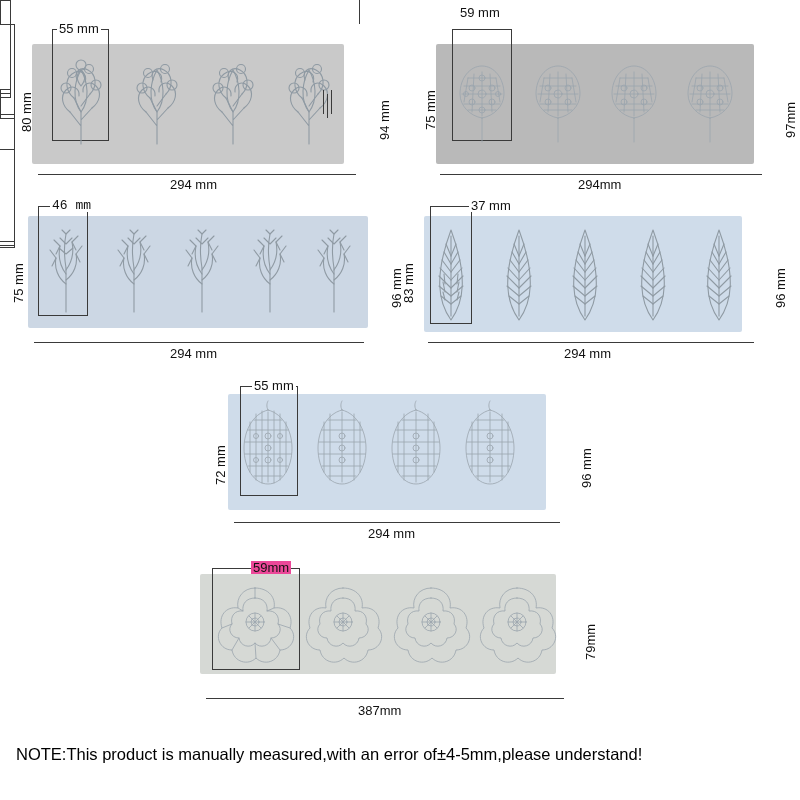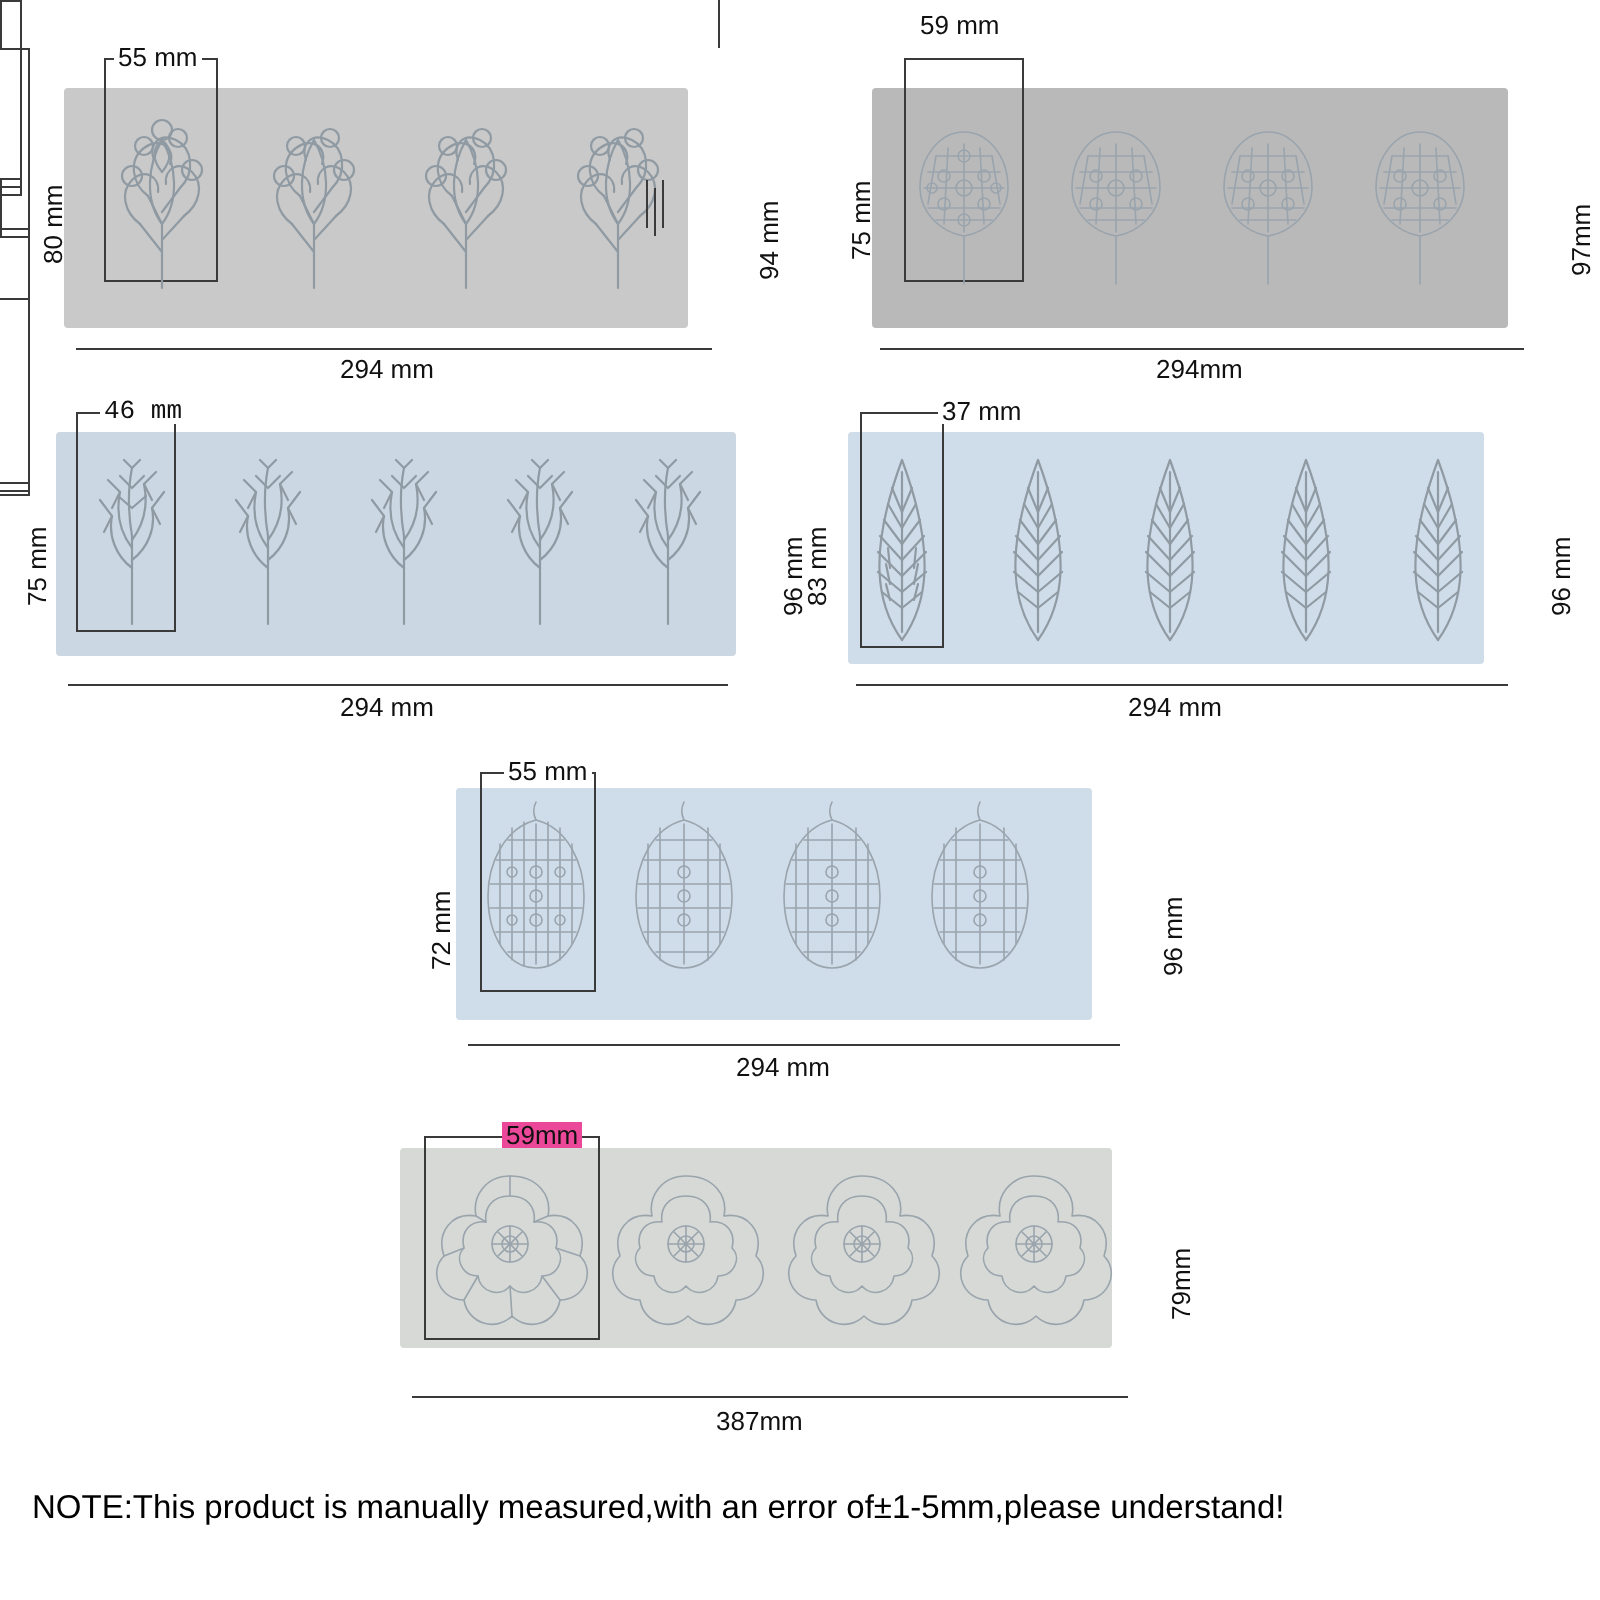--- a/index.html
+++ b/index.html
@@ -515,15 +515,15 @@
       <g class="motif-stroke-thin">
         <path d="M43 8 C57 8 64 18 62 28 C74 26 82 36 78 48 C86 56 80 70 68 70 C66 82 52 86 44 78 C36 86 22 82 20 70 C8 70 2 56 10 48 C6 36 14 26 26 28 C24 18 31 8 43 8 Z"></path>
         <path d="M43 18 C52 18 56 24 55 31 C63 30 68 36 66 44 C71 49 67 58 59 58 C58 66 48 69 43 63 C38 69 28 66 27 58 C19 58 15 49 20 44 C18 36 23 30 31 31 C30 24 34 18 43 18 Z"></path>
         <circle cx="43" cy="42" r="9"></circle>
         <circle cx="43" cy="42" r="4"></circle>
         <path d="M43 33 L43 51 M34 42 L52 42 M37 36 L49 48 M49 36 L37 48"></path>
       </g>
     </svg>
   </div>
 
-  <div class="note">NOTE:This product is manually measured,with an error of±1-5mm,please understand!</div>
+  <div class="note">NOTE:This product is manually measured,with an error of±4-5mm,please understand!</div>
 
 </div>
 
 </body></html>

